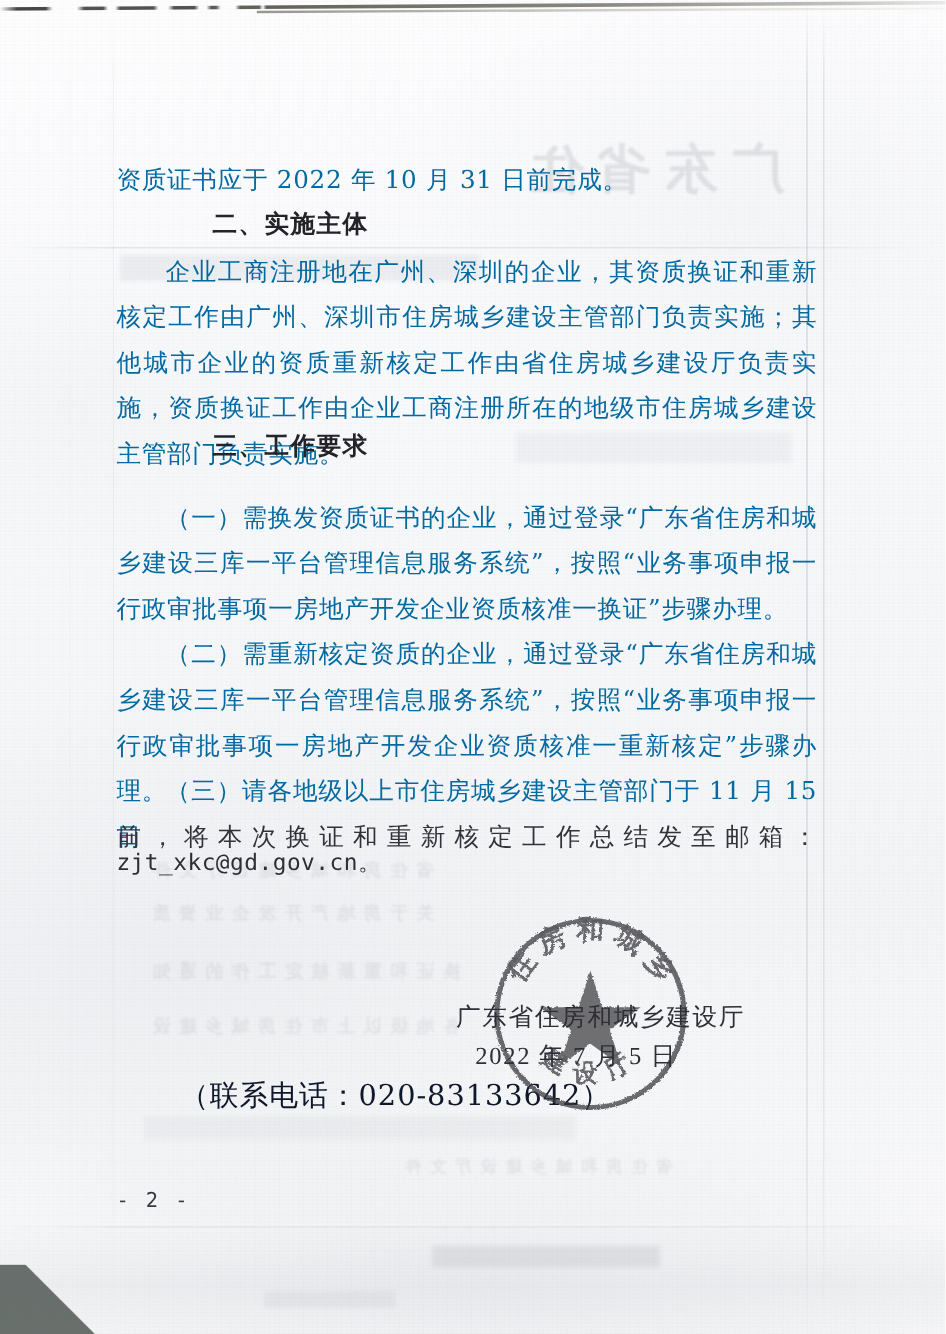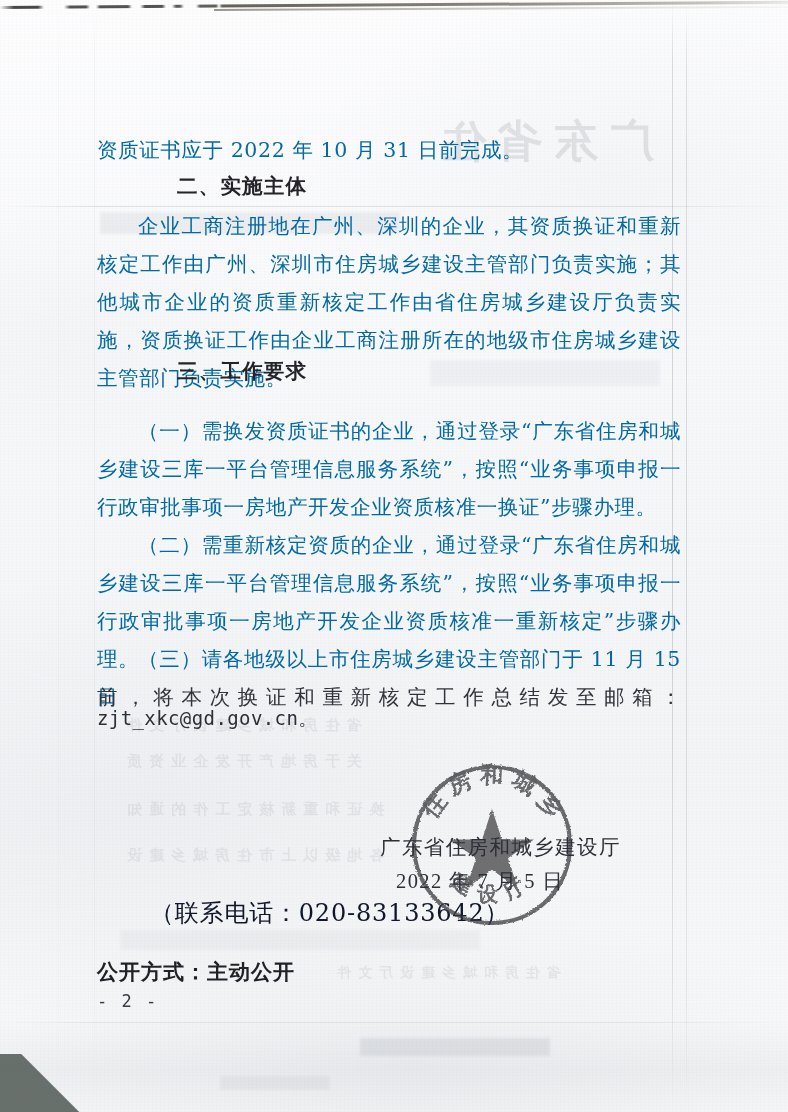--- a/index.html
+++ b/index.html
@@ -341,21 +341,20 @@
         <polygon points="88,52 97.9,82.4 129.9,82.4 104,101.2 113.9,131.6 88,112.8 62.1,131.6 72,101.2 46.1,82.4 78.1,82.4" fill="#3b3b40" opacity="0.88"></polygon>
       </g>
     </svg>
   </div>
 
   <div class="sign-block" style="left:380px; top:828px;">广东省住房和城乡建设厅</div>
   <div class="sign-block" style="left:396px; top:862px;font-family:Liberation Serif, serif;">2022 年 7 月 5 日</div>
 
   <div class="contact-line" style="top:897px;">（联系电话：020-83133642）</div>
 
-  <div class="disclosure" style="top:958px;">公开方式：主动公开</div>
   <div class="page-number" style="top:991px;">- 2 -</div>
 
   <div class="scan-edge-top"></div>
   <div class="scan-edge-top2"></div>
   <div class="bottom-shadow"></div>
   <div class="corner-artifact"></div>
 
 </div>
 
 </body></html>

